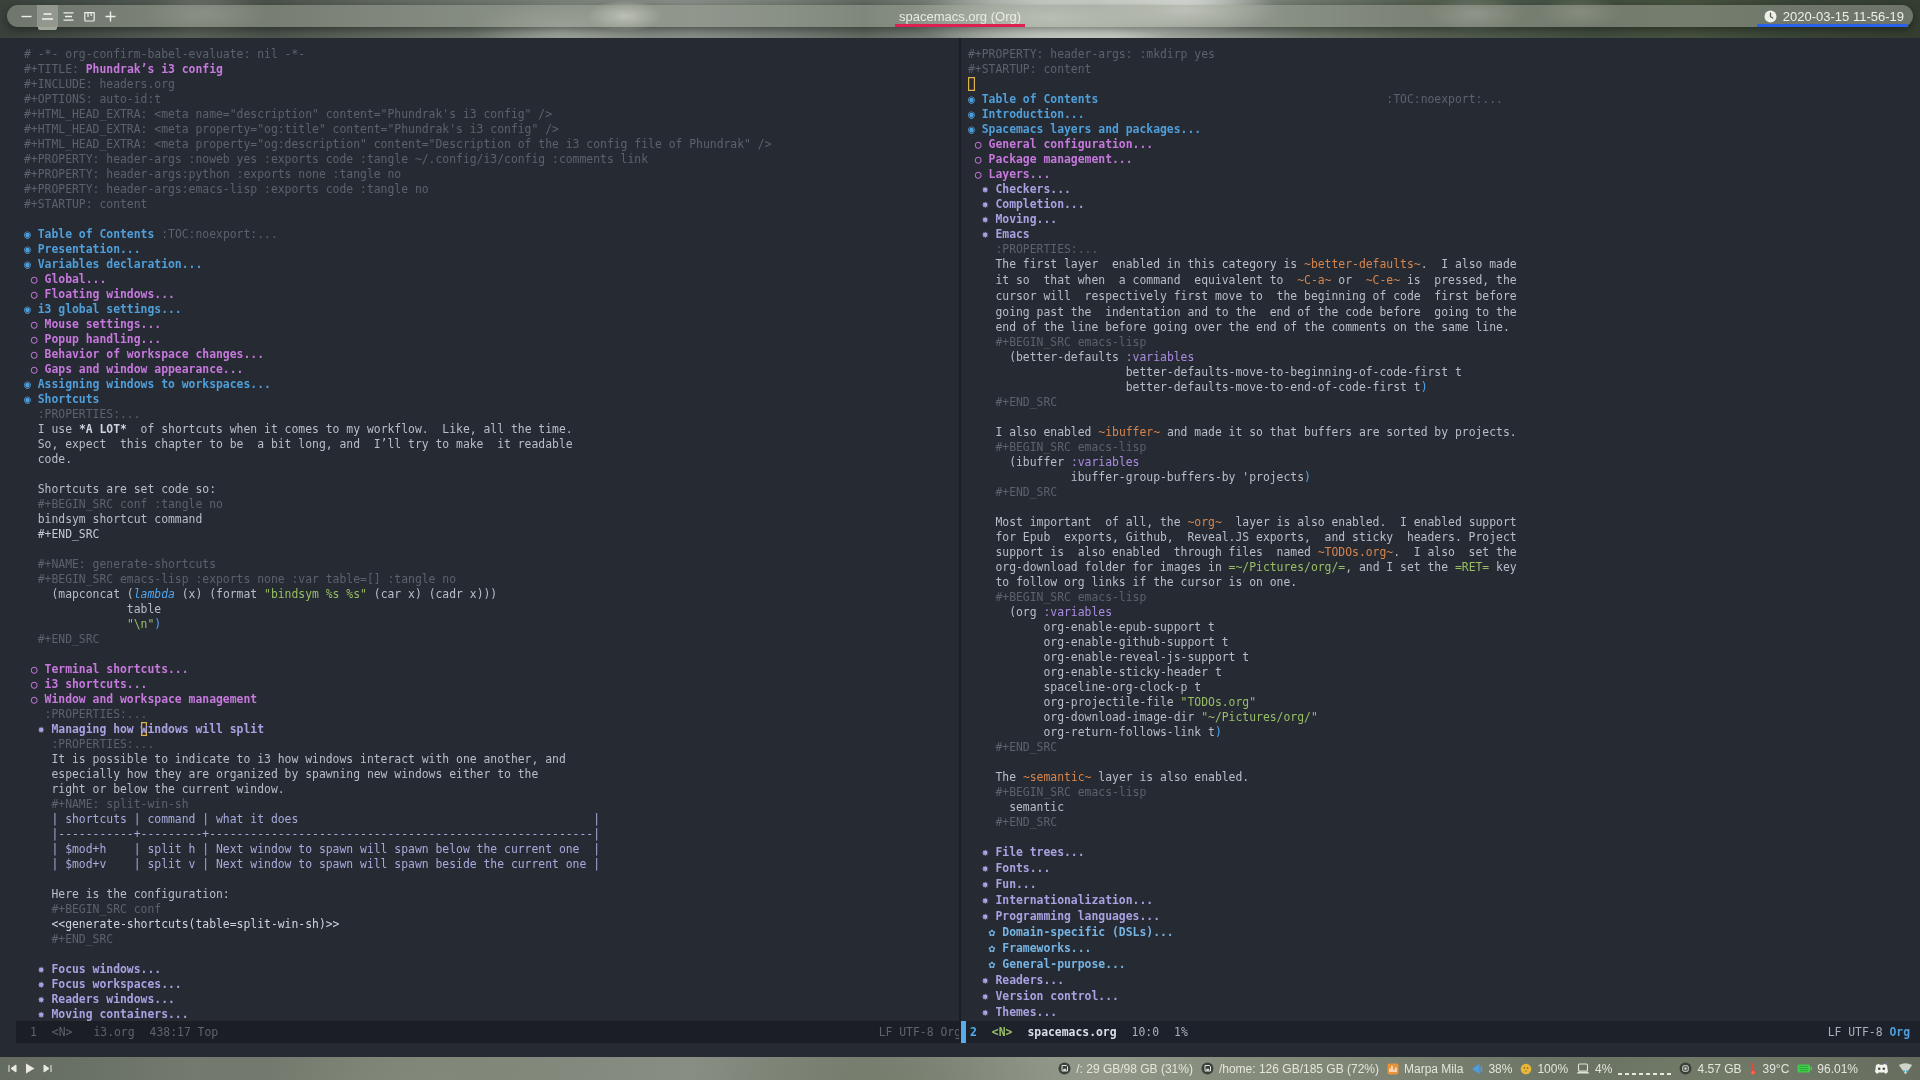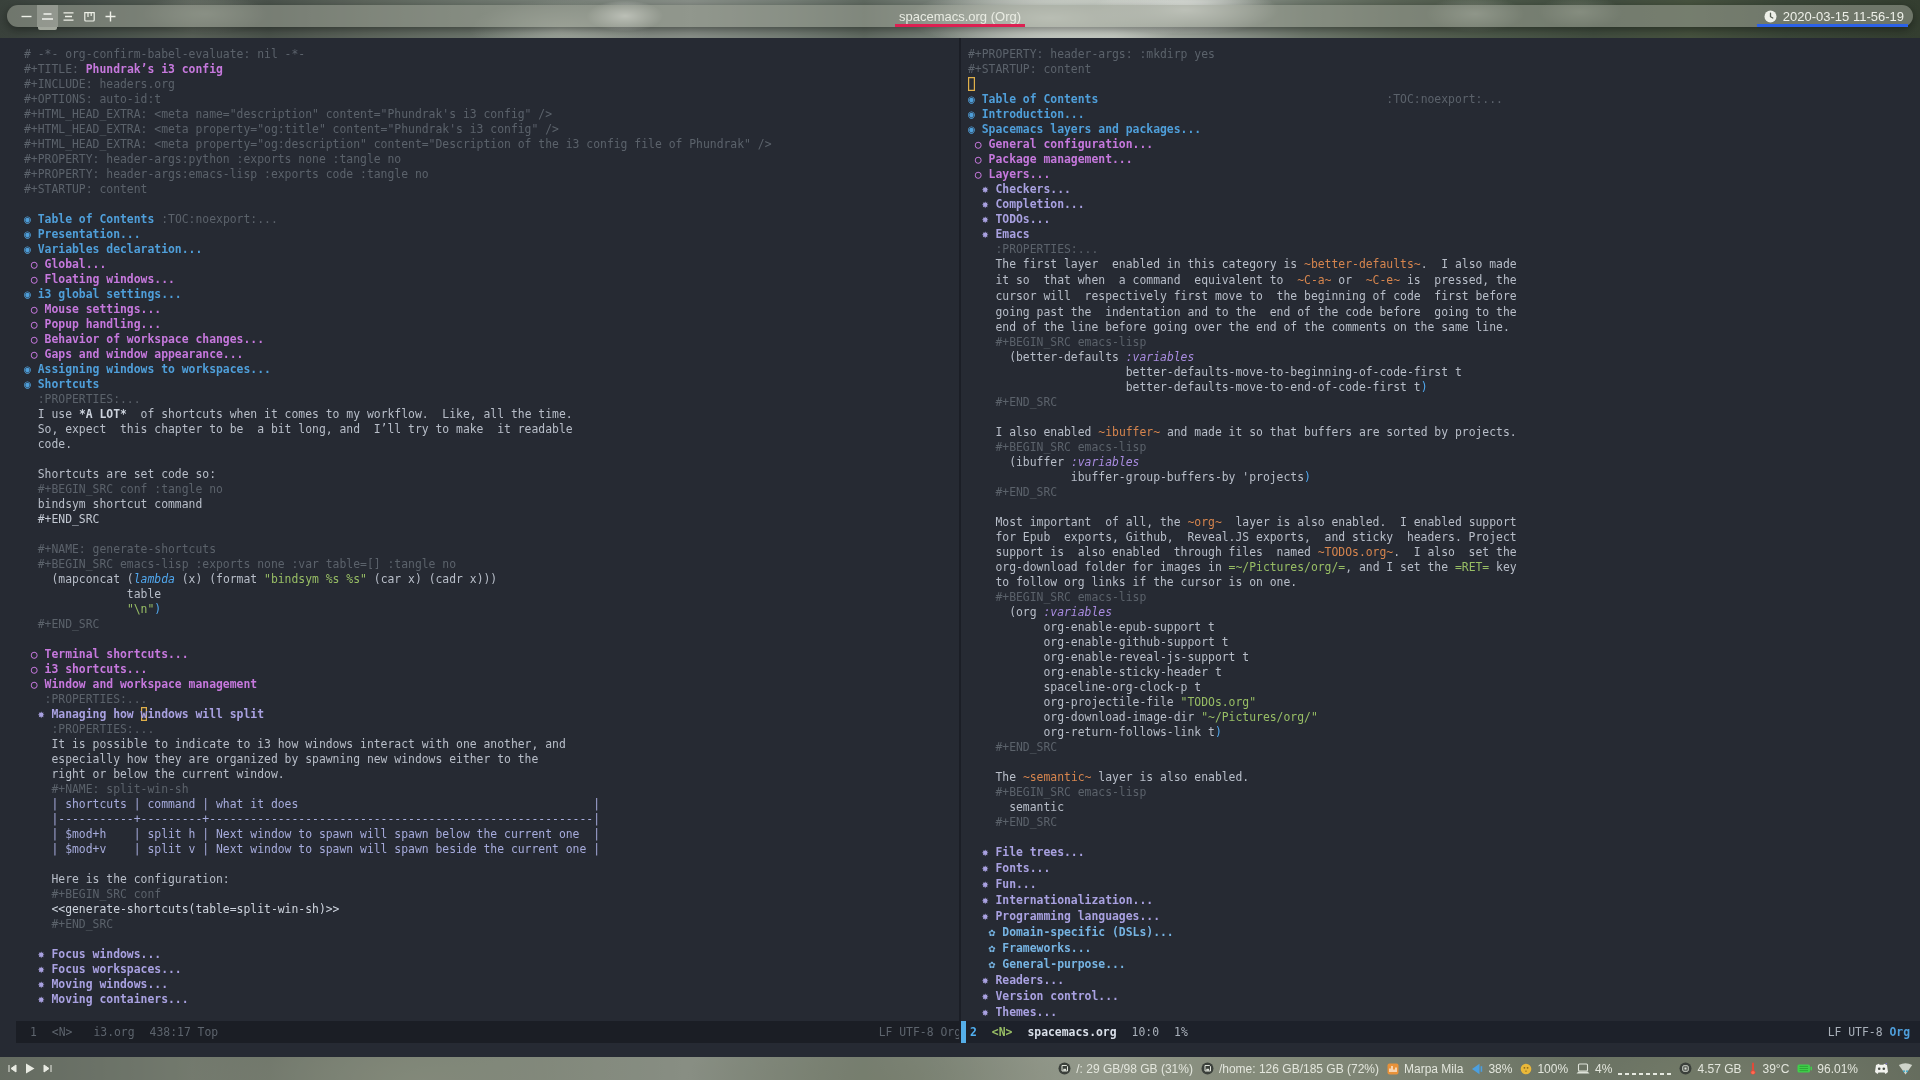--- a/index.html
+++ b/index.html
@@ -55,21 +55,21 @@
   .meta { color:#5b626b; }
   .lt { color:#c3c9d3; }
   .title { color:#c678dd; font-weight:bold; }
   .h1 { color:#4f9fda; font-weight:bold; }
   .h2 { color:#c678dd; font-weight:bold; }
   .h3 { color:#a9a1e1; font-weight:bold; }
   .h4 { color:#76b4e3; font-weight:bold; }
   .str { color:#98be65; }
   .verb { color:#98be65; }
   .code { color:#d6854e; }
-  .kw { color:#a98ce0;font-style:italic; }
+  .kw { color:#a98ce0; }
   .blue { color:#51a8ef; }
   .i { font-style:italic; }
   .tbl { color:#a6abdc; }
   .b { color:#ced4de; font-weight:bold; }
   .noweb { color:#ced4de; }
   .cur { box-shadow: inset 0 0 0 1.2px #e0b04a; }
 
   .modeline { position:absolute; left:0; right:0; top:983px; height:22px; display:flex; align-items:center;
     font:11.4px "DejaVu Sans Mono", monospace; overflow:hidden; }
   .ewin.left  .modeline { background:#1b1e25; color:#5d646d; }
@@ -165,20 +165,21 @@
 <div class="emacs">
   <div class="ewin left">
     <div class="buf">
         <div class="bufline"><span class="s meta"># -*- org-confirm-babel-evaluate: nil -*-</span></div>
         <div class="bufline"><span class="s meta">#+TITLE: </span><span class="s title">Phundrak’s i3 config</span></div>
         <div class="bufline"><span class="s meta">#+INCLUDE: headers.org</span></div>
         <div class="bufline"><span class="s meta">#+OPTIONS: auto-id:t</span></div>
         <div class="bufline"><span class="s meta">#+HTML_HEAD_EXTRA: &lt;meta name="description" content="Phundrak's i3 config" /&gt;</span></div>
         <div class="bufline"><span class="s meta">#+HTML_HEAD_EXTRA: &lt;meta property="og:title" content="Phundrak's i3 config" /&gt;</span></div>
         <div class="bufline"><span class="s meta">#+HTML_HEAD_EXTRA: &lt;meta property="og:description" content="Description of the i3 config file of Phundrak" /&gt;</span></div>
+        <div class="bufline"><span class="s meta">#+PROPERTY: header-args :noweb yes :exports code :tangle ~/.config/i3/config :comments link</span></div>
         <div class="bufline"><span class="s meta">#+PROPERTY: header-args:python :exports none :tangle no</span></div>
         <div class="bufline"><span class="s meta">#+PROPERTY: header-args:emacs-lisp :exports code :tangle no</span></div>
         <div class="bufline"><span class="s meta">#+STARTUP: content</span></div>
         <div class="bufline"></div>
         <div class="bufline"><span class="s h1">◉ Table of Contents</span><span class="s meta"> :TOC:noexport:...</span></div>
         <div class="bufline"><span class="s h1">◉ Presentation...</span></div>
         <div class="bufline"><span class="s h1">◉ Variables declaration...</span></div>
         <div class="bufline"><span class="s h2"> ○ Global...</span></div>
         <div class="bufline"><span class="s h2"> ○ Floating windows...</span></div>
         <div class="bufline"><span class="s h1">◉ i3 global settings...</span></div>
@@ -220,21 +221,21 @@
         <div class="bufline"><span class="s tbl">    | $mod+h    | split h | Next window to spawn will spawn below the current one  |</span></div>
         <div class="bufline"><span class="s tbl">    | $mod+v    | split v | Next window to spawn will spawn beside the current one |</span></div>
         <div class="bufline"></div>
         <div class="bufline"><span class="s ">    Here is the configuration:</span></div>
         <div class="bufline"><span class="s meta">    #+BEGIN_SRC conf</span></div>
         <div class="bufline"><span class="s noweb">    &lt;&lt;generate-shortcuts(table=split-win-sh)&gt;&gt;</span></div>
         <div class="bufline"><span class="s meta">    #+END_SRC</span></div>
         <div class="bufline"></div>
         <div class="bufline"><span class="s h3">  ✸ Focus windows...</span></div>
         <div class="bufline"><span class="s h3">  ✸ Focus workspaces...</span></div>
-        <div class="bufline"><span class="s h3">  ✸ Moving windows...</span></div>
+        <div class="bufline"><span class="s h3">  ✸ Readers windows...</span></div>
         <div class="bufline"><span class="s h3">  ✸ Moving containers...</span></div>
       </div>
     <div class="modeline">
         <span class="it ">1</span>
         <span class="it ">&lt;N&gt;</span>
         <span class="it ">i3.org</span>
         <span class="it ">438:17 Top</span>
         <span class="ml-right"><span class="">LF UTF-8</span><span class=""> </span><span class="">Org</span></span>
       </div>
   </div>
@@ -244,21 +245,21 @@
         <div class="bufline"><span class="s meta">#+STARTUP: content</span></div>
         <div class="bufline"><span class="s cur"> </span></div>
         <div class="bufline"><span class="s h1">◉ Table of Contents</span><span class="s ">                                          </span><span class="s meta">:TOC:noexport:...</span></div>
         <div class="bufline"><span class="s h1">◉ Introduction...</span></div>
         <div class="bufline"><span class="s h1">◉ Spacemacs layers and packages...</span></div>
         <div class="bufline"><span class="s h2"> ○ General configuration...</span></div>
         <div class="bufline"><span class="s h2"> ○ Package management...</span></div>
         <div class="bufline"><span class="s h2"> ○ Layers...</span></div>
         <div class="bufline"><span class="s h3">  ✸ Checkers...</span></div>
         <div class="bufline"><span class="s h3">  ✸ Completion...</span></div>
-        <div class="bufline"><span class="s h3">  ✸ TODOs...</span></div>
+        <div class="bufline"><span class="s h3">  ✸ Moving...</span></div>
         <div class="bufline"><span class="s h3">  ✸ Emacs</span></div>
         <div class="bufline"><span class="s meta">    :PROPERTIES:...</span></div>
         <div class="bufline" style="height: 16px;"><span class="s ">    The first layer  enabled in this category is </span><span class="s code">~better-defaults~</span><span class="s ">.  I also made</span></div>
         <div class="bufline" style="height: 16px;"><span class="s ">    it so  that when  a command  equivalent to  </span><span class="s code">~C-a~</span><span class="s "> or  </span><span class="s code">~C-e~</span><span class="s "> is  pressed, the</span></div>
         <div class="bufline" style="height: 16px;"><span class="s ">    cursor will  respectively first move to  the beginning of code  first before</span></div>
         <div class="bufline"><span class="s ">    going past the  indentation and to the  end of the code before  going to the</span></div>
         <div class="bufline"><span class="s ">    end of the line before going over the end of the comments on the same line.</span></div>
         <div class="bufline"><span class="s meta">    #+BEGIN_SRC emacs-lisp</span></div>
         <div class="bufline"><span class="s ">      (better-defaults </span><span class="s kw">:variables</span></div>
         <div class="bufline"><span class="s ">                       better-defaults-move-to-beginning-of-code-first t</span></div>

